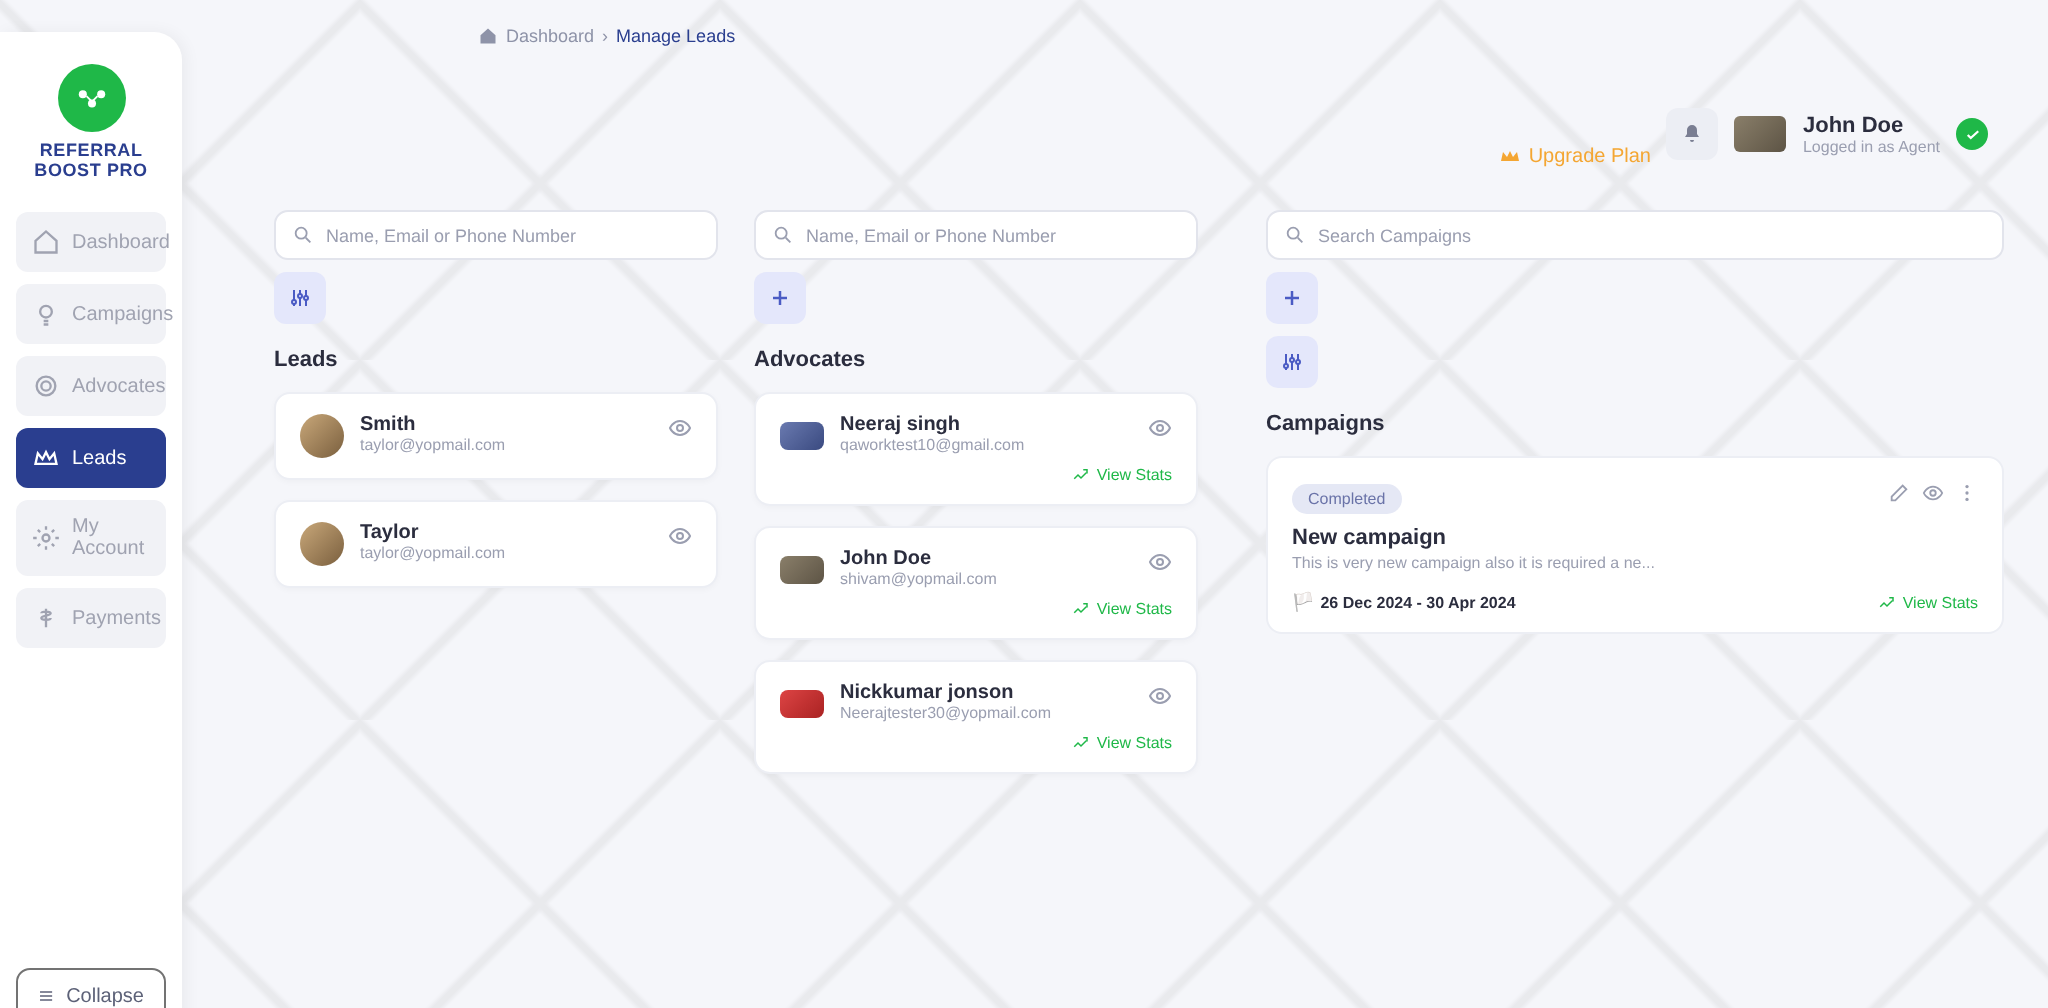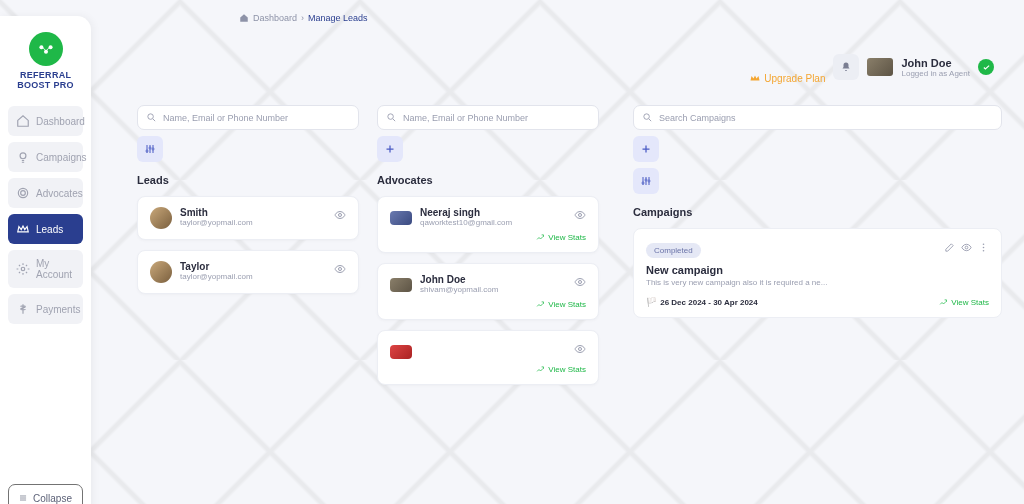--- a/index.html
+++ b/index.html
@@ -284,20 +284,24 @@
               <svg width="9" height="9" viewBox="0 0 24 24" fill="none" stroke="#1fb848" stroke-width="2">
                 <path d="M3 17l5-5 4 4 7-7M15 5h5v5"></path>
               </svg>
               <span>View Stats</span>
             </a>
           </div>
       </div>
       <div class="card">
         <div class="card-head">
           <div class="card-avatar redish"></div>
+          <div class="card-info">
+            <div class="name">Nickkumar jonson</div>
+            <div class="sub">Neerajtester30@yopmail.com</div>
+          </div>
           <div class="eye-ic"><svg viewBox="0 0 24 24" fill="none" stroke="currentColor" stroke-width="2">
                 <path d="M2 12s3-7 10-7 10 7 10 7-3 7-10 7-10-7-10-7z"></path>
                 <circle cx="12" cy="12" r="3"></circle>
               </svg></div>
         </div>
         <div class="view-stats">
             <a>
               <svg width="9" height="9" viewBox="0 0 24 24" fill="none" stroke="#1fb848" stroke-width="2">
                 <path d="M3 17l5-5 4 4 7-7M15 5h5v5"></path>
               </svg>

